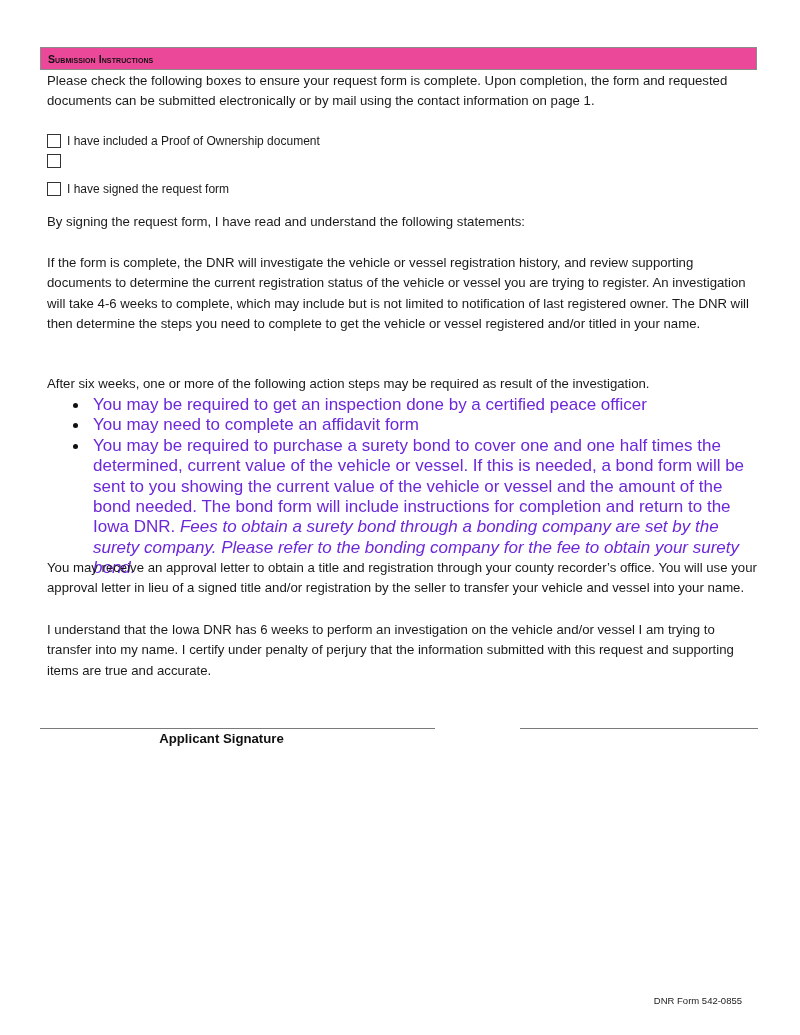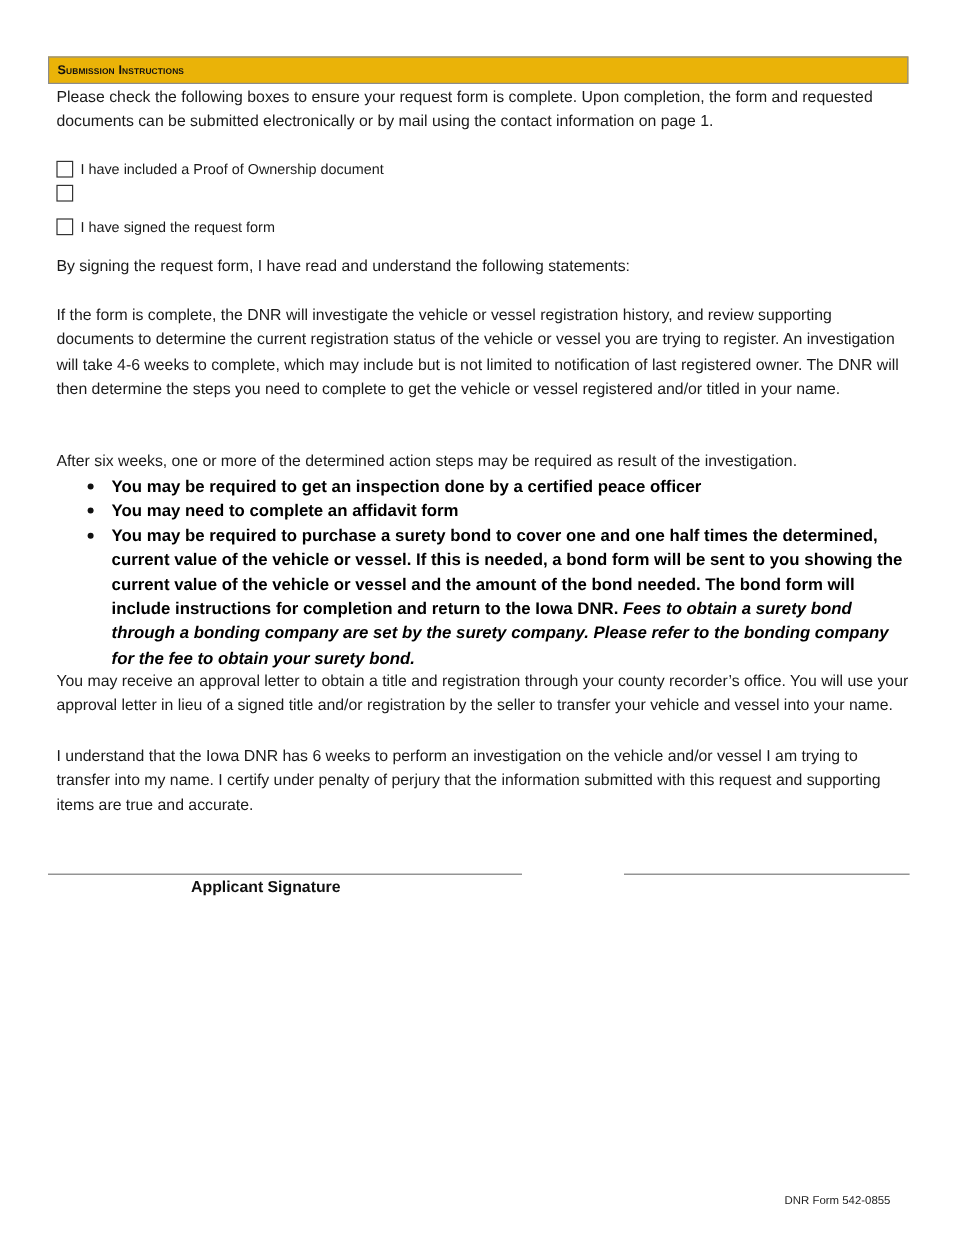--- a/index.html
+++ b/index.html
@@ -3,40 +3,40 @@
 <meta charset="utf-8">
 <style>
   html, body { margin: 0; padding: 0; }
   body {
     width: 800px; height: 1035px; background: #ffffff; position: relative;
     font-family: "Liberation Sans", sans-serif; color: #111; overflow: hidden;
   }
   .page { position: absolute; left: 0; top: 0; width: 800px; height: 1035px; }
   .header-bar {
     position: absolute; left: 40px; top: 47px; width: 717px; height: 23px;
-    background: #eab308; border: 1px solid #8c8c8c; box-sizing: border-box;
+    background: #ec4899; border: 1px solid #8c8c8c; box-sizing: border-box;
   }
   .header-title {
     position: absolute; left: 7px; top: 5px; font-size: 10.5px; font-weight: bold;
     letter-spacing: 0.1px; color: #111; font-variant: small-caps;
   }
   .para {
     position: absolute; left: 47px; width: 712px; font-size: 13.2px; line-height: 20.4px;
     color: #1a1a1a;
   }
   .check-row {
     position: absolute; left: 47px; height: 18px; display: flex; align-items: center;
     font-size: 12px; color: #1a1a1a;
   }
   .checkbox {
     width: 14px; height: 14px; border: 1px solid #333; box-sizing: border-box;
     margin-right: 6px; background: #fff; display: inline-block;
   }
   .bullets { position: absolute; left: 73px; width: 690px; margin: 0; padding: 0; list-style: none; }
-  .bullets li { position: relative; padding-left: 20px; font-size: 14px; line-height: 20.4px; color: #000000; font-weight: bold; }
+  .bullets li { position: relative; padding-left: 20px; font-size: 17px; line-height: 20.4px; color: #6d28d9; }
   .bullet-dot {
     position: absolute; left: 0; top: 8px; width: 5px; height: 5px; border-radius: 50%; background: #111;
   }
   .italic { font-style: italic; }
   .sig-line { position: absolute; height: 1px; background: #7a7a7a; top: 728px; }
   .sig-label { position: absolute; top: 731px; font-size: 13.2px; font-weight: bold; text-align: center; color: #111; }
   .footer { position: absolute; top: 995px; font-size: 9.5px; color: #222; }
 </style>
 </head>
 <body>
@@ -58,21 +58,21 @@
   </div>
   <div class="check-row" style="top:180px;">
     <span class="checkbox"></span>
     <span>I have signed the request form</span>
   </div>
 
   <div class="para" style="top:212px;">By signing the request form, I have read and understand the following statements:</div>
 
   <div class="para" style="top:253px;">If the form is complete, the DNR will investigate the vehicle or vessel registration history, and review supporting documents to determine the current registration status of the vehicle or vessel you are trying to register. An investigation will take 4-6 weeks to complete, which may include but is not limited to notification of last registered owner. The DNR will then determine the steps you need to complete to get the vehicle or vessel registered and/or titled in your name.</div>
 
-  <div class="para" style="top:374px;">After six weeks, one or more of the determined action steps may be required as result of the investigation.</div>
+  <div class="para" style="top:374px;">After six weeks, one or more of the following action steps may be required as result of the investigation.</div>
 
   <ul class="bullets" style="top:395px;">
     <li>
       <span class="bullet-dot"></span>
       <span>You may be required to get an inspection done by a certified peace officer</span>
     </li>
     <li>
       <span class="bullet-dot"></span>
       <span>You may need to complete an affidavit form</span>
     </li>

